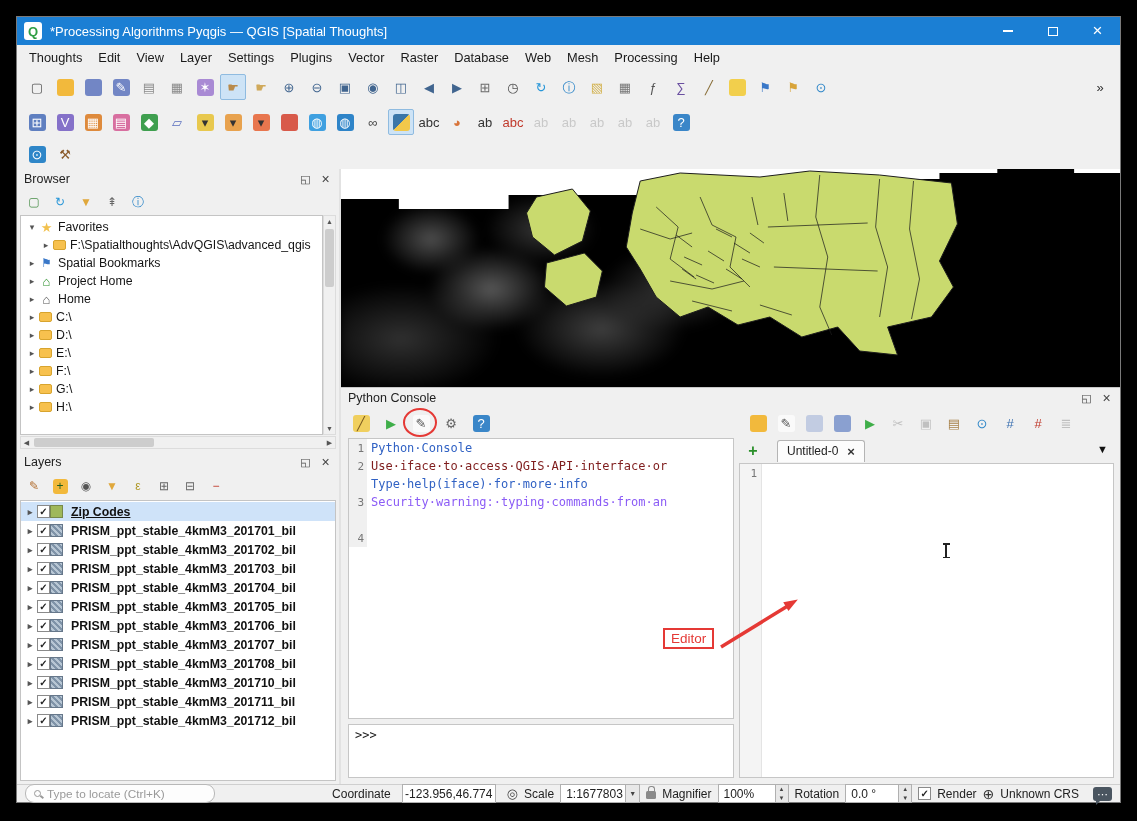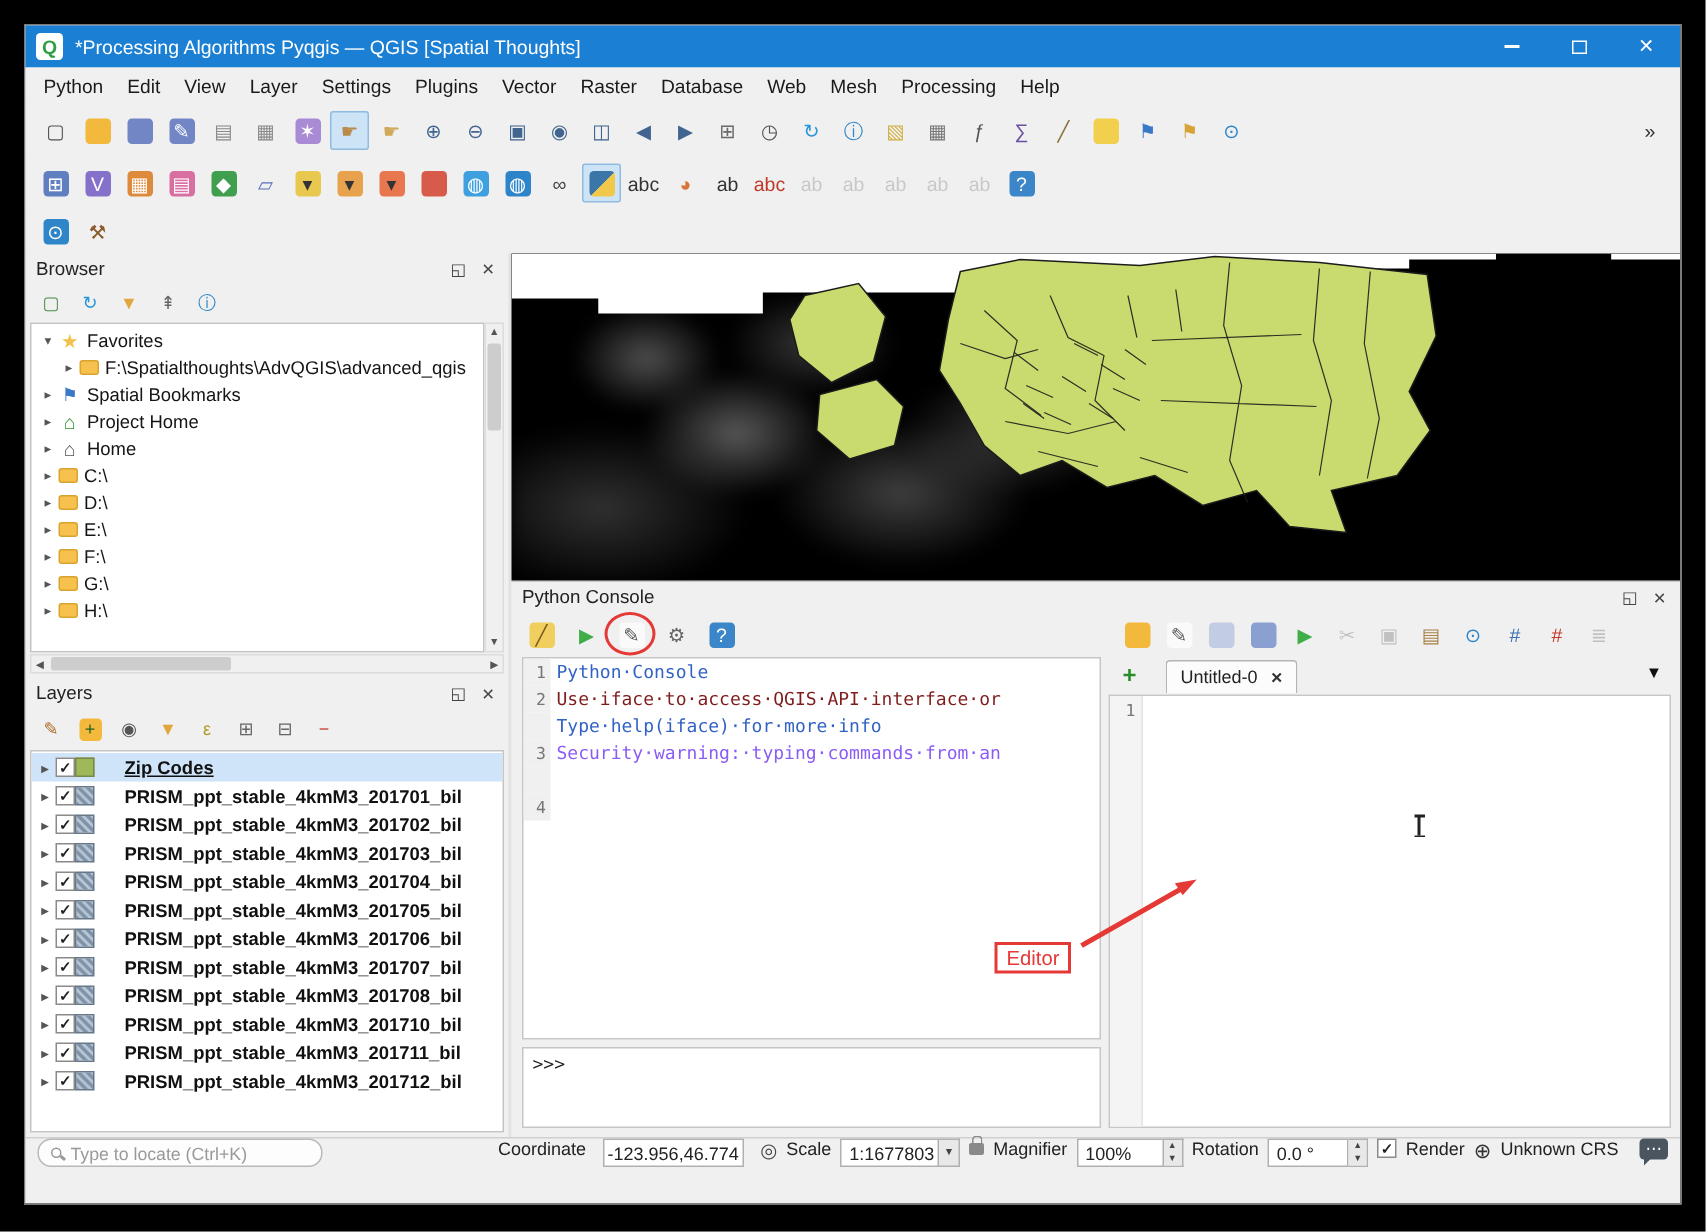--- a/index.html
+++ b/index.html
@@ -69,21 +69,21 @@
   [data-icon="vector-layer-icon"]{background:#9fb85a;border:1px solid #77894a;width:13px;height:13px}
   [data-icon="raster-layer-icon"]{width:13px;height:13px;border:1px solid #66778a;background:linear-gradient(45deg,#7f93a8 25%,#b7c6d4 25%,#b7c6d4 50%,#7f93a8 50%,#7f93a8 75%,#b7c6d4 75%);background-size:6px 6px}
 
   .llist{flex:1;margin:0 3px 3px;background:#fff;border:1px solid #c4c4c4;overflow:hidden;padding-top:1px}
   .lrow{height:19px;display:flex;align-items:center;font-size:12.3px;font-weight:bold;color:#111;white-space:nowrap;padding-left:2px}
   .lrow[data-selected="true"]{background:var(--selection,#cfe3f9)}
   .lrow[data-selected="true"] .llabel{text-decoration:underline}
   .css-exp::before{content:"▸"}
   .cb{width:13px;height:13px;border:1px solid #8a8a8a;background:#fff;flex:none;display:inline-flex;align-items:center;justify-content:center;font-size:10px;color:#222}
   .cb[data-checked="true"]::before{content:"✓";font-weight:bold}
-  .llabel{margin-left:16px}
+  .llabel{margin-left:4px}
 
   
   .map{height:218px;position:relative;background:#000;overflow:hidden;flex:none}
   .clouds{position:absolute;inset:0;filter:blur(5px);background:
     radial-gradient(90px 60px at 150px 120px,rgba(160,160,160,.55),transparent 70%),
     radial-gradient(120px 70px at 260px 160px,rgba(125,125,125,.5),transparent 70%),
     radial-gradient(70px 50px at 90px 70px,rgba(175,175,175,.45),transparent 70%),
     radial-gradient(100px 60px at 330px 120px,rgba(105,105,105,.5),transparent 70%),
     radial-gradient(80px 50px at 200px 60px,rgba(135,135,135,.4),transparent 70%),
     radial-gradient(140px 80px at 60px 170px,rgba(115,115,115,.42),transparent 70%)}
@@ -119,21 +119,21 @@
   .econtent{flex:1;position:relative}
   .ibeam{position:absolute;left:183px;top:80px;width:2px;height:13px;background:#222}
   .ibeam::before,.ibeam::after{content:"";position:absolute;left:-2.5px;width:7px;height:1.5px;background:#222}
   .ibeam::before{top:-1px}.ibeam::after{bottom:-1px}
   .annot-svg{position:absolute;inset:0;pointer-events:none}
   .annot-stroke{stroke:var(--annotation,#e53935)}
   .annot-fill{fill:var(--annotation,#e53935)}
   .annot-label{position:absolute;left:322px;top:220px;border:2px solid var(--annotation,#e53935);color:var(--annotation,#e53935);background:rgba(255,255,255,.92);font-size:13.5px;padding:1px 6px;pointer-events:none}
 
   
-  .statusbar{height:44px;border-top:1px solid #cfcfcf;display:flex;align-items:flex-start;padding:0 8px;gap:6px;font-size:12px;color:#222;background:#f0f0f0;flex:none}
+  .statusbar{height:18px;border-top:1px solid #cfcfcf;display:flex;align-items:center;padding:0 8px;gap:6px;font-size:12px;color:#222;background:#f0f0f0;flex:none}
   .locator{width:190px;height:19px;border:1px solid #b8b8b8;border-radius:9px;background:#fdfdfd;display:flex;align-items:center;padding:0 8px;gap:6px;flex:none}
   .locator input{border:none;outline:none;background:transparent;font-size:11.8px;width:100%;font-family:inherit;color:#333}
   .locator input::placeholder{color:#999}
   .mag-icon{width:7px;height:7px;border:1.5px solid #999;border-radius:50%;position:relative;flex:none}
   .mag-icon::after{content:"";position:absolute;width:4px;height:1.5px;background:#999;right:-3.5px;bottom:-1.5px;transform:rotate(40deg)}
   .sb-label{white-space:nowrap}
   .sb-label.coord{margin-left:auto}
   .sb-box{height:19px;border:1px solid #b0b0b0;background:#fff;display:flex;align-items:center;font-size:12px;padding:0 5px;white-space:nowrap}
   .coordbox{width:104px;justify-content:center;border:none;background:transparent}
   .coordbox input{width:100%;border:1px solid #b0b0b0;height:19px;text-align:center;font-size:12px;font-family:inherit;background:#fff;color:#222;outline:none}
@@ -170,21 +170,21 @@
           <span class="ic-max"></span>
         </span>
       <span class="winbtn">
           <span class="ic-close"></span>
         </span>
     </div>
   </div>
 
   <div class="menubar">
 
-  <span class="menu-item">Python</span>
+  <span class="menu-item">Thoughts</span>
       <span class="menu-item">Edit</span>
       <span class="menu-item">View</span>
       <span class="menu-item">Layer</span>
       <span class="menu-item">Settings</span>
       <span class="menu-item">Plugins</span>
       <span class="menu-item">Vector</span>
       <span class="menu-item">Raster</span>
       <span class="menu-item">Database</span>
       <span class="menu-item">Web</span>
       <span class="menu-item">Mesh</span>

